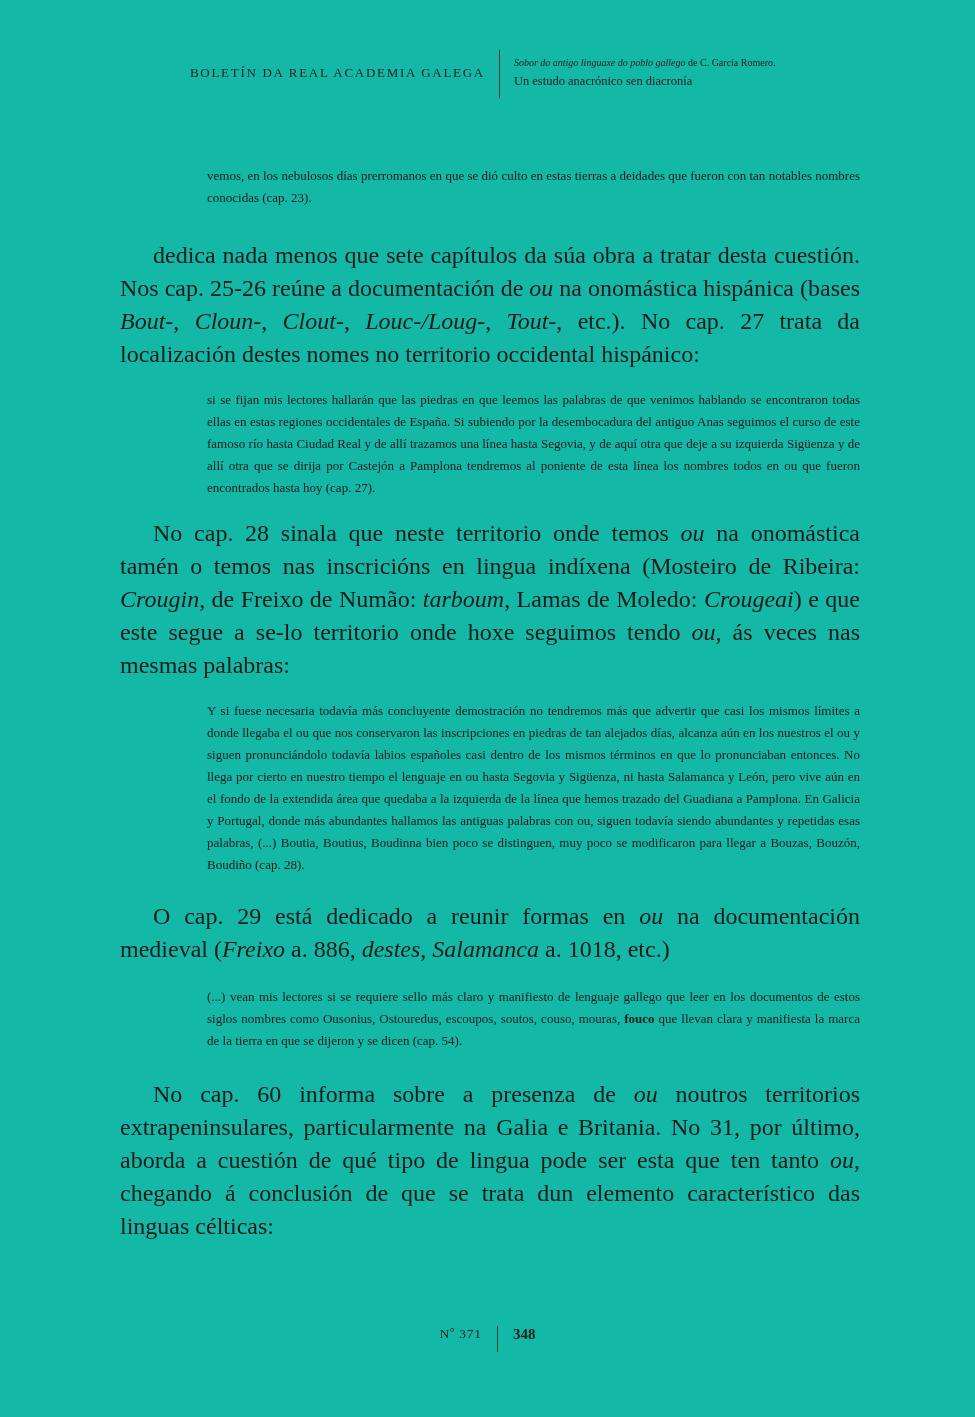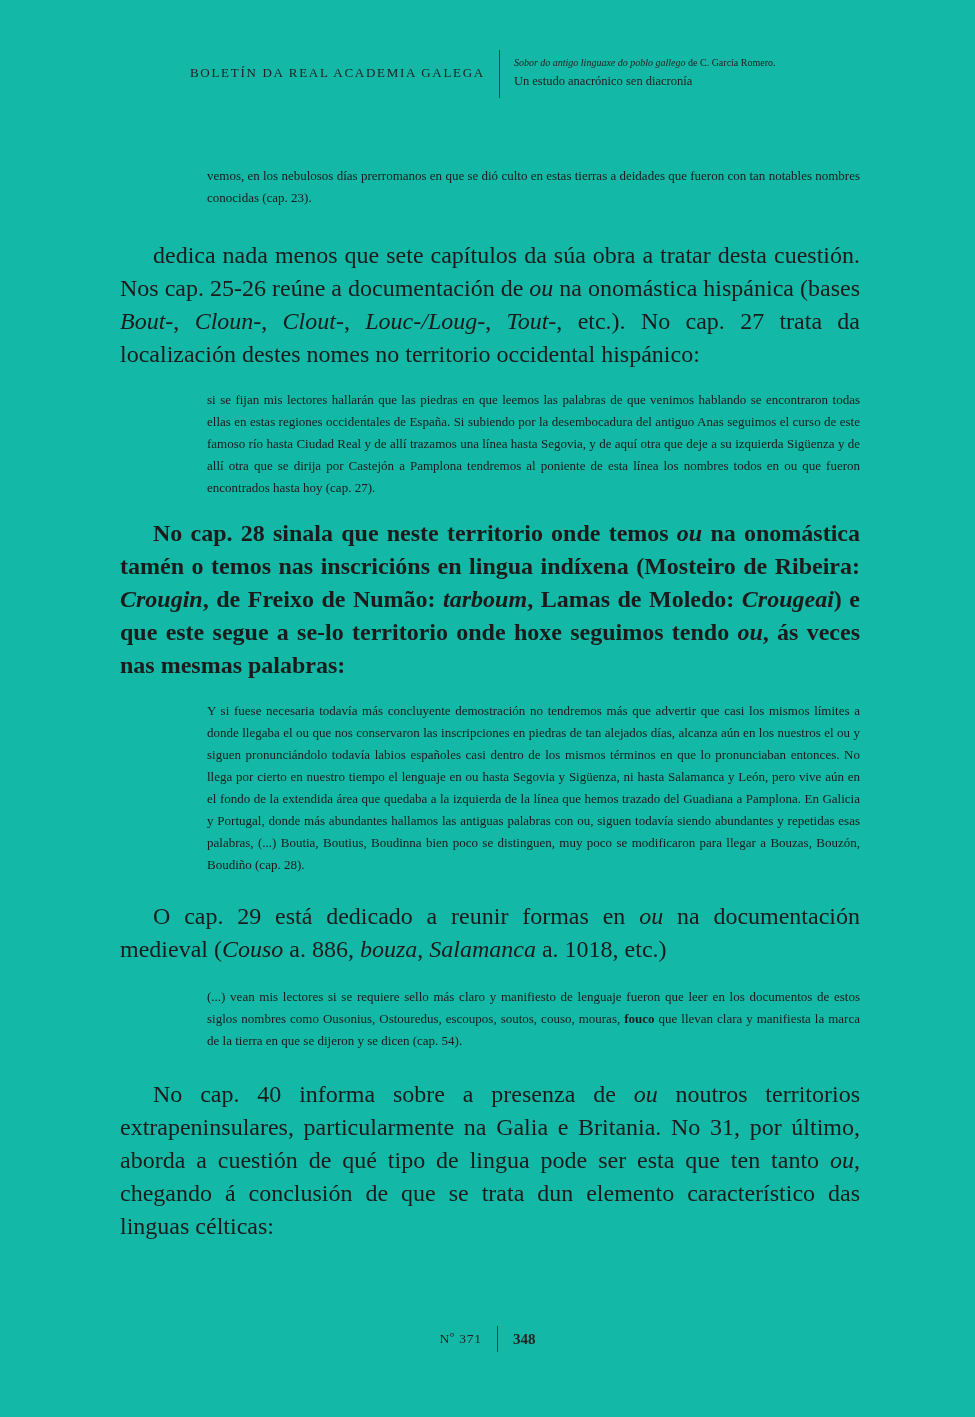--- a/index.html
+++ b/index.html
@@ -64,35 +64,34 @@
     text-align: justify;
   }
   .para {
     font-size: 24px;
     line-height: 33px;
     text-align: justify;
     text-indent: 33px;
   }
   .p1 { margin-top: 30px; }
   .q2 { margin-top: 18px; }
-  .p2 { margin-top: 18px; font-weight: bold; }
+  .p2 { margin-top: 18px; }
   .q3 { margin-top: 18px; }
   .p3 { margin-top: 24px; }
   .q4 { margin-top: 20px; }
   .p4 { margin-top: 26px; }
 
   
   .footer {
     position: absolute;
     top: 1326px;
     left: 0;
     width: 975px;
     display: flex;
     justify-content: center;
-    align-items: center;
   }
   .issue {
     font-size: 13.5px;
     letter-spacing: 0.8px;
     color: #222;
   }
   .footer-divider {
     width: 1px;
     height: 26px;
     background: #3a3a3a;
@@ -122,25 +121,25 @@
     <blockquote class="quote q1"><span>vemos, en los nebulosos días prerromanos en que se dió culto en estas tierras a deidades que fueron con tan notables nombres conocidas (cap. 23).</span></blockquote>
 
     <p class="para p1"><span>dedica nada menos que sete capítulos da súa obra a tratar desta cuestión. Nos cap. 25-26 reúne a documentación de </span><i>ou</i><span> na onomástica hispánica (bases </span><i>Bout-</i><span>, </span><i>Cloun-</i><span>, </span><i>Clout-</i><span>, </span><i>Louc-/Loug-</i><span>, </span><i>Tout-</i><span>, etc.). No cap. 27 trata da localización destes nomes no territorio occidental hispánico:</span></p>
 
     <blockquote class="quote q2"><span>si se fijan mis lectores hallarán que las piedras en que leemos las palabras de que venimos hablando se encontraron todas ellas en estas regiones occidentales de España. Si subiendo por la desembocadura del antiguo Anas seguimos el curso de este famoso río hasta Ciudad Real y de allí trazamos una línea hasta Segovia, y de aquí otra que deje a su izquierda Sigüenza y de allí otra que se dirija por Castejón a Pamplona tendremos al poniente de esta línea los nombres todos en ou que fueron encontrados hasta hoy (cap. 27).</span></blockquote>
 
     <p class="para p2"><span>No cap. 28 sinala que neste territorio onde temos </span><i>ou</i><span> na onomástica tamén o temos nas inscricións en lingua indíxena (Mosteiro de Ribeira: </span><i>Crougin</i><span>, de Freixo de Numão: </span><i>tarboum</i><span>, Lamas de Moledo: </span><i>Crougeai</i><span>) e que este segue a se-lo territorio onde hoxe seguimos tendo </span><i>ou</i><span>, ás veces nas mesmas palabras:</span></p>
 
     <blockquote class="quote q3"><span>Y si fuese necesaria todavía más concluyente demostración no tendremos más que advertir que casi los mismos límites a donde llegaba el ou que nos conservaron las inscripciones en piedras de tan alejados días, alcanza aún en los nuestros el ou y siguen pronunciándolo todavía labios españoles casi dentro de los mismos términos en que lo pronunciaban entonces. No llega por cierto en nuestro tiempo el lenguaje en ou hasta Segovia y Sigüenza, ni hasta Salamanca y León, pero vive aún en el fondo de la extendida área que quedaba a la izquierda de la línea que hemos trazado del Guadiana a Pamplona. En Galicia y Portugal, donde más abundantes hallamos las antiguas palabras con ou, siguen todavía siendo abundantes y repetidas esas palabras, (...) Boutia, Boutius, Boudinna bien poco se distinguen, muy poco se modificaron para llegar a Bouzas, Bouzón, Boudiño (cap. 28).</span></blockquote>
 
-    <p class="para p3"><span>O cap. 29 está dedicado a reunir formas en </span><i>ou</i><span> na documentación medieval (</span><i>Couso</i><span> a. 886, </span><i>bouza</i><span>, </span><i>Salamanca</i><span> a. 1018, etc.)</span></p>
+    <p class="para p3"><span>O cap. 29 está dedicado a reunir formas en </span><i>ou</i><span> na documentación medieval (</span><i>Freixo</i><span> a. 886, </span><i>destes</i><span>, </span><i>Salamanca</i><span> a. 1018, etc.)</span></p>
 
-    <blockquote class="quote q4"><span>(...) vean mis lectores si se requiere sello más claro y manifiesto de lenguaje fueron que leer en los documentos de estos siglos nombres como Ousonius, Ostouredus, escoupos, soutos, couso, mouras, </span><b>fouco</b><span> que llevan clara y manifiesta la marca de la tierra en que se dijeron y se dicen (cap. 54).</span></blockquote>
+    <blockquote class="quote q4"><span>(...) vean mis lectores si se requiere sello más claro y manifiesto de lenguaje gallego que leer en los documentos de estos siglos nombres como Ousonius, Ostouredus, escoupos, soutos, couso, mouras, </span><b>fouco</b><span> que llevan clara y manifiesta la marca de la tierra en que se dijeron y se dicen (cap. 54).</span></blockquote>
 
-    <p class="para p4"><span>No cap. 40 informa sobre a presenza de </span><i>ou</i><span> noutros territorios extrapeninsulares, particularmente na Galia e Britania. No 31, por último, aborda a cuestión de qué tipo de lingua pode ser esta que ten tanto </span><i>ou</i><span>, chegando á conclusión de que se trata dun elemento característico das linguas célticas:</span></p>
+    <p class="para p4"><span>No cap. 60 informa sobre a presenza de </span><i>ou</i><span> noutros territorios extrapeninsulares, particularmente na Galia e Britania. No 31, por último, aborda a cuestión de qué tipo de lingua pode ser esta que ten tanto </span><i>ou</i><span>, chegando á conclusión de que se trata dun elemento característico das linguas célticas:</span></p>
   </main>
 
   <footer class="footer">
     <span class="issue">Nº 371</span>
     <span class="footer-divider"></span>
     <span class="page-number">348</span>
   </footer>
 
 </div>
 

